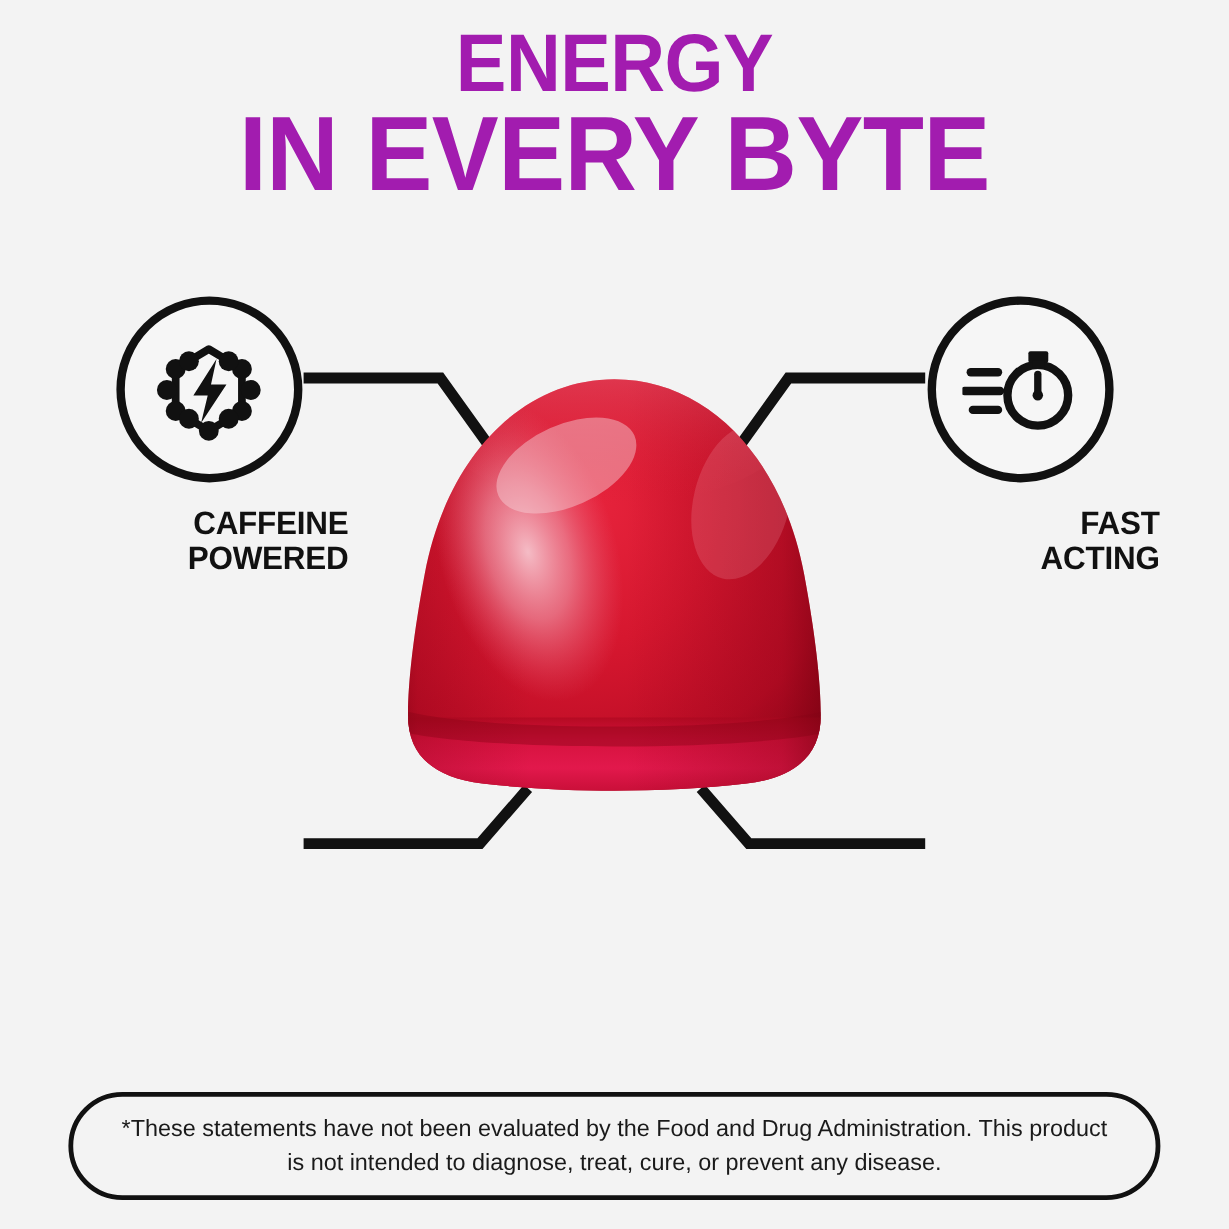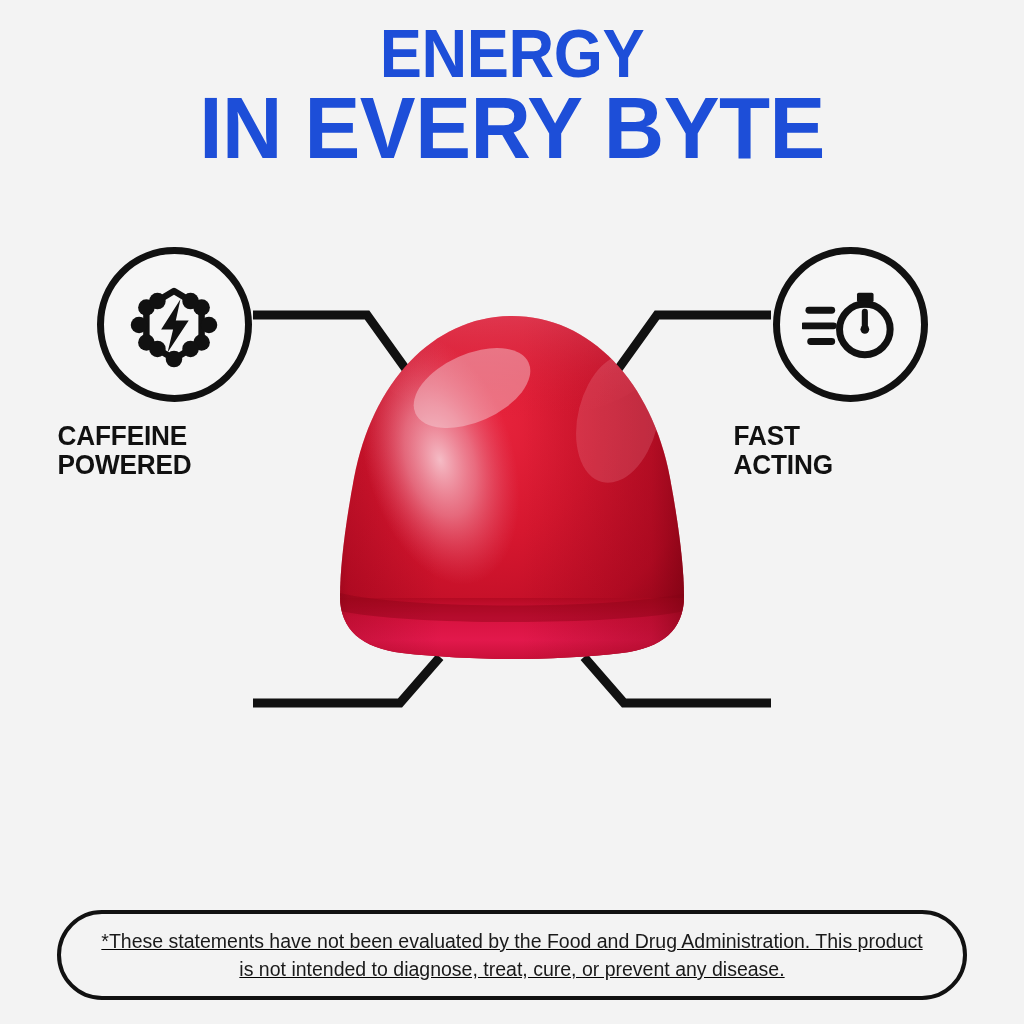--- a/index.html
+++ b/index.html
@@ -21,21 +21,21 @@
     background: #f3f3f3;
   }
 
   
   .headline {
     position: absolute;
     left: 0;
     top: 22px;
     width: 1024px;
     text-align: center;
-    color: #1d4ed8;
+    color: #a21caf;
     font-weight: 700;
     letter-spacing: -0.5px;
     line-height: 0.93;
     -webkit-font-smoothing: antialiased;
   }
   .headline .line1 {
     display: block;
     font-size: 68px;
     transform: scaleX(0.93);
   }
@@ -53,21 +53,21 @@
     top: 0;
     width: 1024px;
     height: 1024px;
     pointer-events: none;
   }
 
   
   .feature {
     position: absolute;
     width: 240px;
-    text-align: left;
+    text-align: right;
   }
   .feature .circle {
     width: 155px;
     height: 155px;
     margin: 0 auto;
     border: 7px solid #111;
     border-radius: 50%;
     background: #f6f6f6;
     box-sizing: border-box;
     display: flex;
@@ -106,21 +106,20 @@
     top: 910px;
     width: 910px;
     height: 90px;
     border: 4px solid #111;
     border-radius: 46px;
     background: #f3f3f3;
     box-sizing: border-box;
     display: flex;
     align-items: center;
     justify-content: center;
-    text-decoration: underline;
   }
   #disclaimer .txt {
     font-size: 19.5px;
     line-height: 1.45;
     color: #1a1a1a;
     text-align: center;
     padding: 0 30px;
     max-width: 830px;
   }
 </style>

